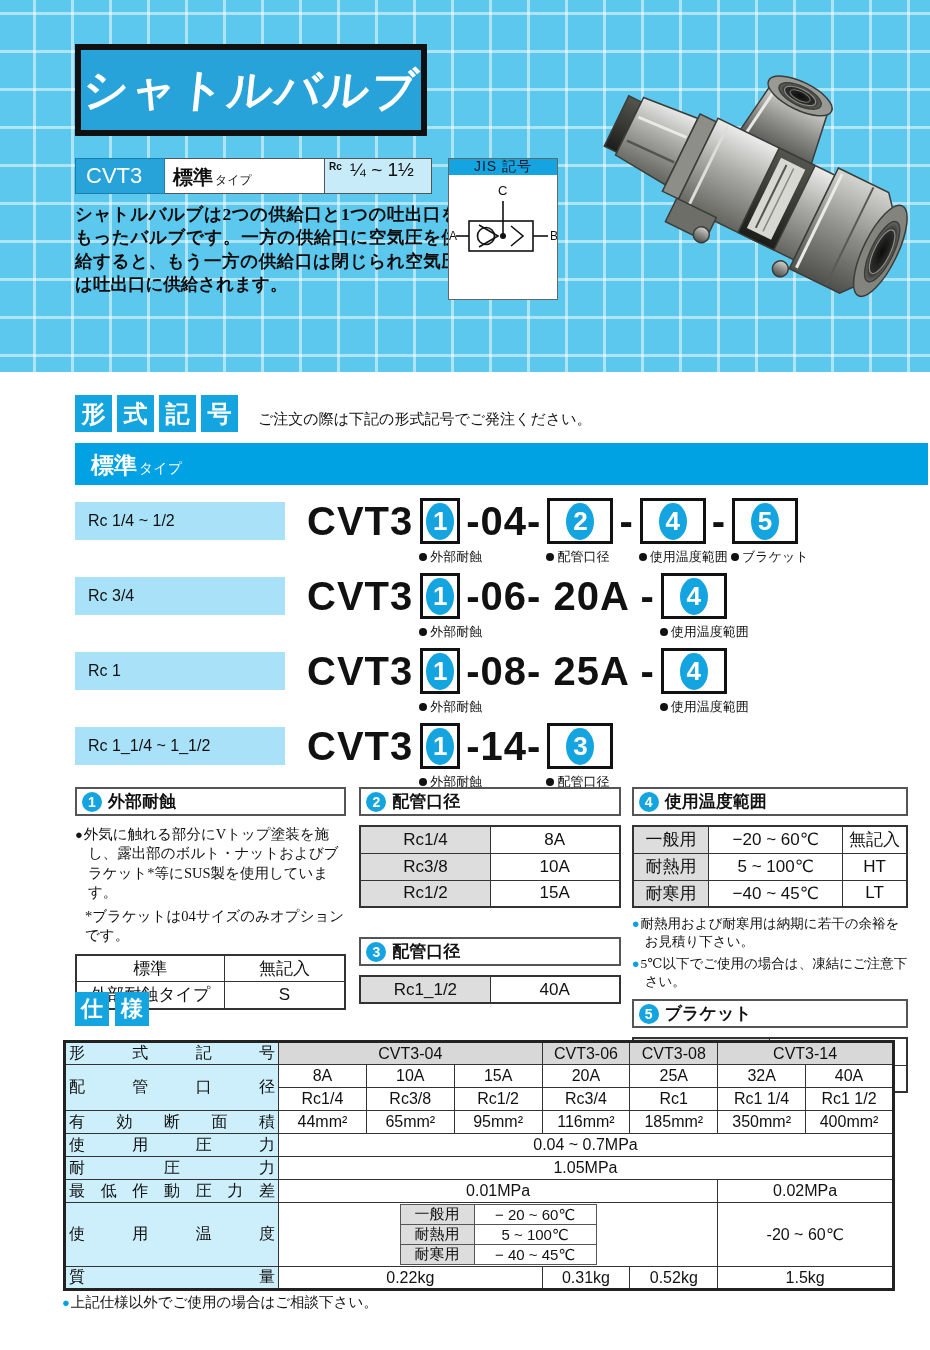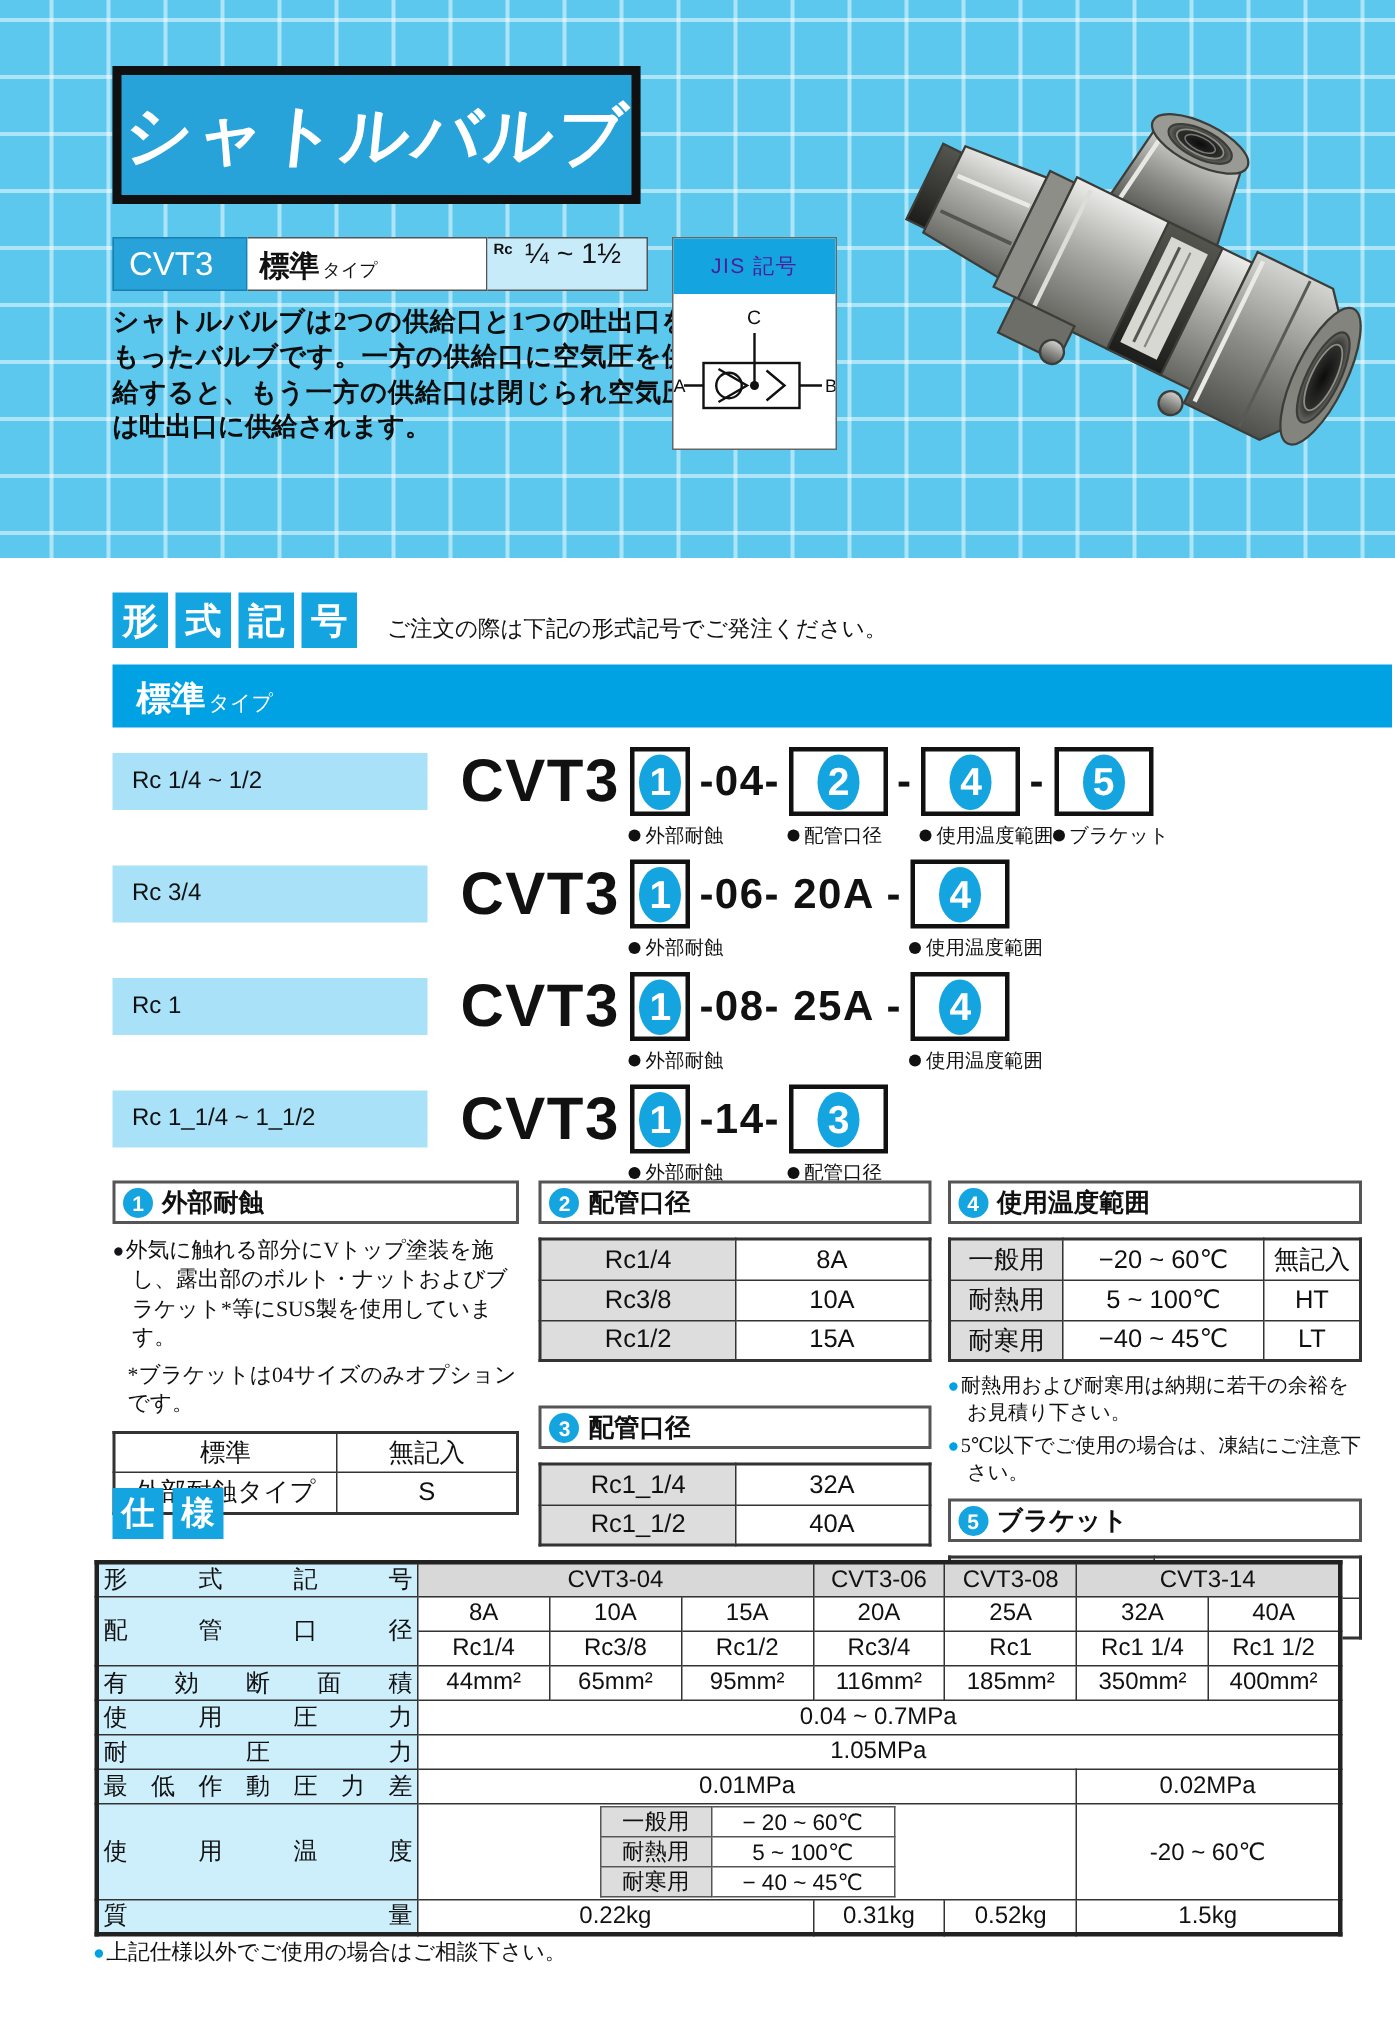--- a/index.html
+++ b/index.html
@@ -27,40 +27,40 @@
   .model-strip{position:absolute;left:75px;top:158px;height:36px;display:flex}
   .ms-model{width:90px;background:#27a3da;color:#fff;font-size:22px;display:flex;align-items:center;padding-left:10px;border:1px solid #1b7fae}
   .ms-type{width:160px;background:#fff;border:1px solid #555;border-left:none;display:flex;align-items:baseline;padding:5px 8px 0}
   .ms-type .t1{font-weight:bold;font-size:20px}
   .ms-type .t2{font-size:12px;margin-left:2px}
   .ms-rc{width:107px;background:#c8ebfa;border:1px solid #555;border-left:none;display:flex;align-items:flex-start;justify-content:center;position:relative}
   .ms-rc .sup{position:absolute;left:4px;top:2px;font-size:10px;font-weight:bold}
   .ms-rc .val{font-size:19px;padding-left:8px}
   .desc{position:absolute;left:75px;top:203px;width:384px;font-family:var(--serif);font-weight:bold;font-size:17.5px;line-height:1.33;color:#0d0d0d;text-align:justify}
   .jis{position:absolute;left:448px;top:158px;width:110px;height:142px;background:#fff;border:1px solid #666}
-  .jis-head{height:37px;background:var(--accent);color:#4c1d95;font-size:14px;display:flex;align-items:center;justify-content:center;letter-spacing:1px}
+  .jis-head{height:16px;background:var(--accent);color:#0f172a;font-size:14px;display:flex;align-items:center;justify-content:center;letter-spacing:1px}
   .valve{position:absolute;left:575px;top:18px;width:355px;height:352px}
 
   
   .sec-head{position:absolute;left:75px;top:395px;display:flex;align-items:flex-end}
   .sec-head .chars{display:flex;gap:5px}
   .sec-head .ch{width:37px;height:37px;background:var(--accent);color:#fff;font-size:24px;font-weight:bold;display:flex;align-items:center;justify-content:center}
   .sec-head .note{font-family:var(--serif);font-size:15px;margin-left:20px;padding-bottom:3px}
   .typebar{position:absolute;left:75px;top:443px;width:853px;height:42px;background:#00a2e4;display:flex;align-items:baseline;padding:7px 0 0 16px}
   .typebar .t1{color:#fff;font-size:23px;font-weight:bold}
   .typebar .t2{color:#fff;font-size:14px;margin-left:2px}
 
   .code-row{position:absolute;left:75px;display:flex;align-items:center;height:48px}
   .range-chip{width:210px;height:38px;background:var(--chip);font-size:16px;display:flex;align-items:center;padding-left:13px;margin-right:22px;flex:none}
   .code-base{font-size:40px;font-weight:bold;letter-spacing:1px;margin-right:5px}
   .numbox{height:46px;border:3px solid #111;background:#fff;display:inline-flex;align-items:center;justify-content:center;position:relative;margin:0 2px;flex:none}
   .numbox.narrow{width:40px}
   .numbox.wide{width:66px}
   .numcircle{display:block;width:28px;height:37px;border-radius:50%;background:var(--accent);color:#fff;font-size:26px;font-weight:bold;line-height:37px;text-align:center}
-  .codetext{font-size:28px;font-weight:bold;letter-spacing:1px;margin:0 4px;white-space:nowrap}
+  .codetext{font-size:40px;font-weight:bold;letter-spacing:1px;margin:0 4px;white-space:nowrap}
   .boxlabel{position:absolute;top:calc(100% + 7px);left:-4px;display:flex;align-items:center;font-size:13px;font-weight:normal;white-space:nowrap;letter-spacing:0}
   .boxlabel .dot{width:8px;height:8px;border-radius:50%;background:#111;margin-right:3px;flex:none}
 
   
   .options{position:absolute;left:75px;top:787px;width:833px;display:flex}
   .ocol1{width:272px;margin-right:13px}
   .ocol2{width:262px;margin-right:11px}
   .ocol3{width:277px}
   .opt-head{border:2px solid #555;background:#fff;height:29px;display:flex;align-items:center;padding-left:5px;margin-bottom:9px}
   .opt-num{width:20px;height:20px;border-radius:50%;background:var(--accent);color:#fff;font-size:14px;font-weight:bold;line-height:20px;text-align:center;margin-right:6px;flex:none}
@@ -352,24 +352,20 @@
             </tr>
       </tbody>
         </table>
       <div style="height:22px"></div>
       <div class="opt-head">
         <span class="opt-num">3</span>
         <span class="opt-title">配管口径</span>
       </div>
       <table class="opt o23">
         <tbody>
-            <tr>
-              <td class="g">Rc1_1/4</td>
-              <td>32A</td>
-            </tr>
         <tr>
               <td class="g">Rc1_1/2</td>
               <td>40A</td>
             </tr>
       </tbody>
         </table>
     </div>
 
     <div class="ocol3">
       <div class="opt-head">

